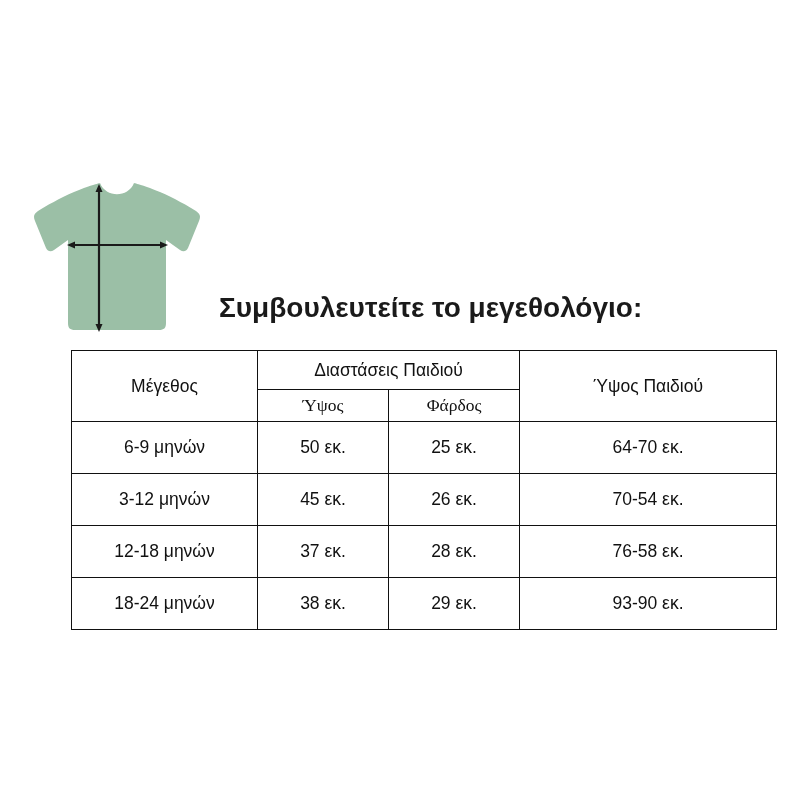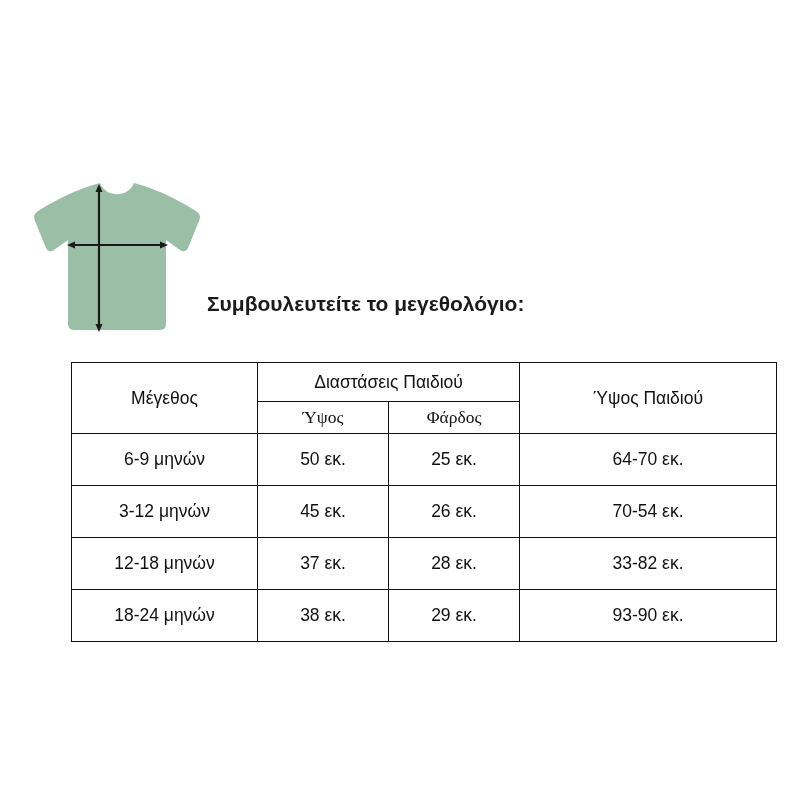--- a/index.html
+++ b/index.html
@@ -28,33 +28,33 @@
     left: 28px;
     top: 178px;
     width: 220px;
     height: 155px;
   }
   .shirt-svg { display: block; }
 
   
   .heading {
     position: absolute;
-    left: 207px;
+    left: 219px;
     top: 292px;
-    font-size: 21px;
+    font-size: 28px;
     font-weight: bold;
     letter-spacing: 0px;
     white-space: nowrap;
   }
 
   
   .table-wrap {
     position: absolute;
     left: 48px;
-    top: 362px;
+    top: 350px;
     width: 705px;
     padding-left: 23px;
   }
   table.sizes {
     border-collapse: collapse;
     width: 705px;
     table-layout: fixed;
   }
   table.sizes td, table.sizes th {
     border: 1.6px solid #111111;
@@ -136,21 +136,21 @@
         <tr>
           <td>3-12 μηνών</td>
           <td>45 εκ.</td>
           <td>26 εκ.</td>
           <td>70-54 εκ.</td>
         </tr>
         <tr>
           <td>12-18 μηνών</td>
           <td>37 εκ.</td>
           <td>28 εκ.</td>
-          <td>33-82 εκ.</td>
+          <td>76-58 εκ.</td>
         </tr>
         <tr>
           <td>18-24 μηνών</td>
           <td>38 εκ.</td>
           <td>29 εκ.</td>
           <td>93-90 εκ.</td>
         </tr>
       </tbody>
     </table>
   </div>

